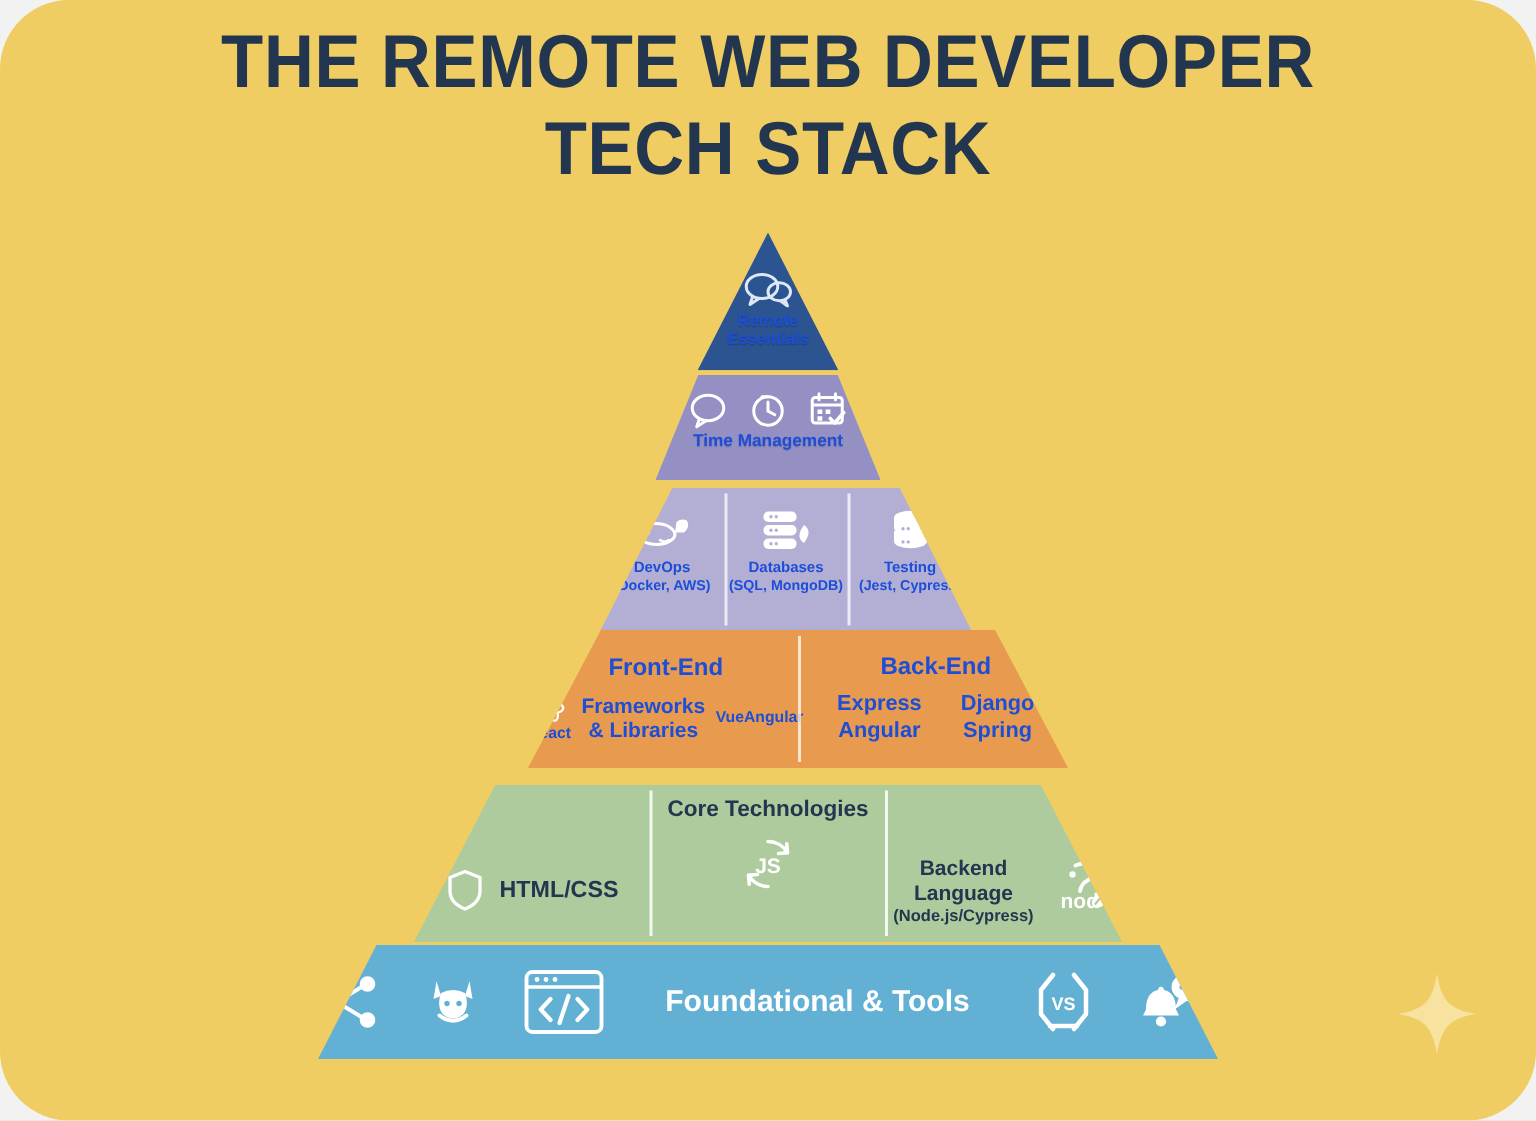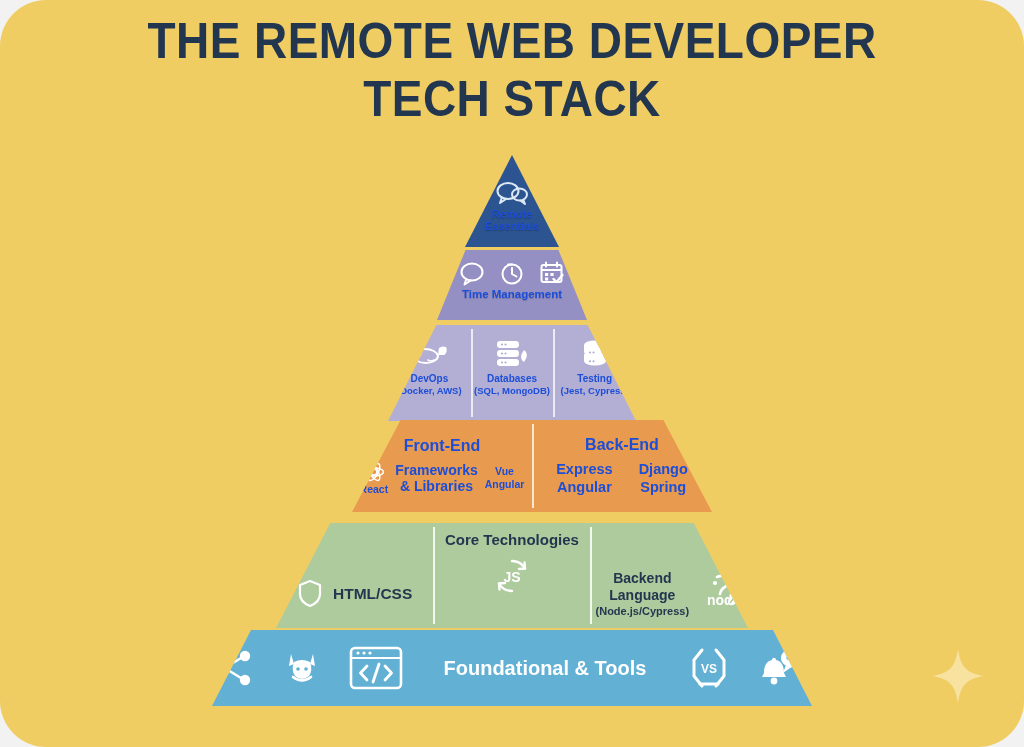--- a/index.html
+++ b/index.html
@@ -86,21 +86,21 @@
 
   
   #tier2 { left: 437px; top: 250px; width: 150px; height: 70px; }
   #tier2 .icons { display: flex; gap: 14px; margin-bottom: 2px; }
   #tier2 .label {
     font-size: 11.5px; font-weight: bold;
     text-shadow: 0 1px 1px rgba(0,0,0,0.2);
   }
 
   
-  #tier3 { left: 388px; top: 325px; width: 248px; height: 96px; }
+  #tier3 { left: 400px; top: 325px; width: 248px; height: 96px; }
   #tier3 .cell { padding-top: 10px; justify-content: flex-start; }
   #tier3 .iconwrap { height: 38px; display: flex; align-items: center; }
   #tier3 .t { font-size: 10px; font-weight: bold; line-height: 12px; }
   #tier3 .s { font-size: 9.5px; font-weight: bold; line-height: 12px; }
 
   
   #tier4 { left: 352px; top: 420px; width: 360px; height: 92px; }
   #tier4 .head { font-size: 16px; font-weight: bold; margin-bottom: 6px; }
   #tier4 .fe-row { display: flex; align-items: center; gap: 7px; }
   #tier4 .fe-small { font-size: 10.5px; font-weight: bold; line-height: 13px; }
@@ -282,21 +282,21 @@
                   <ellipse cx="11" cy="11" rx="9.5" ry="4" fill="none" stroke="#fff" stroke-width="1.5" transform="rotate(60 11 11)"></ellipse>
                   <ellipse cx="11" cy="11" rx="9.5" ry="4" fill="none" stroke="#fff" stroke-width="1.5" transform="rotate(120 11 11)"></ellipse>
                 </svg>
               </span>
               <span class="fe-small">React</span>
             </span>
             <span style="display:flex; flex-direction:column; align-items:center;">
               <span class="fe-mid">Frameworks</span>
               <span class="fe-mid">&amp; Libraries</span>
             </span>
-            <span style="display:flex; flex-direction:column; align-items:center;">
+            <span style="display:flex; align-items:center;">
               <span class="fe-small">Vue</span>
               <span class="fe-small">Angular</span>
             </span>
           </span>
         </div>
 
         <div class="cell">
           <span class="head">Back-End</span>
           <span class="be-row">
             <span class="be-col" style="display:flex; flex-direction:column; align-items:center;">

